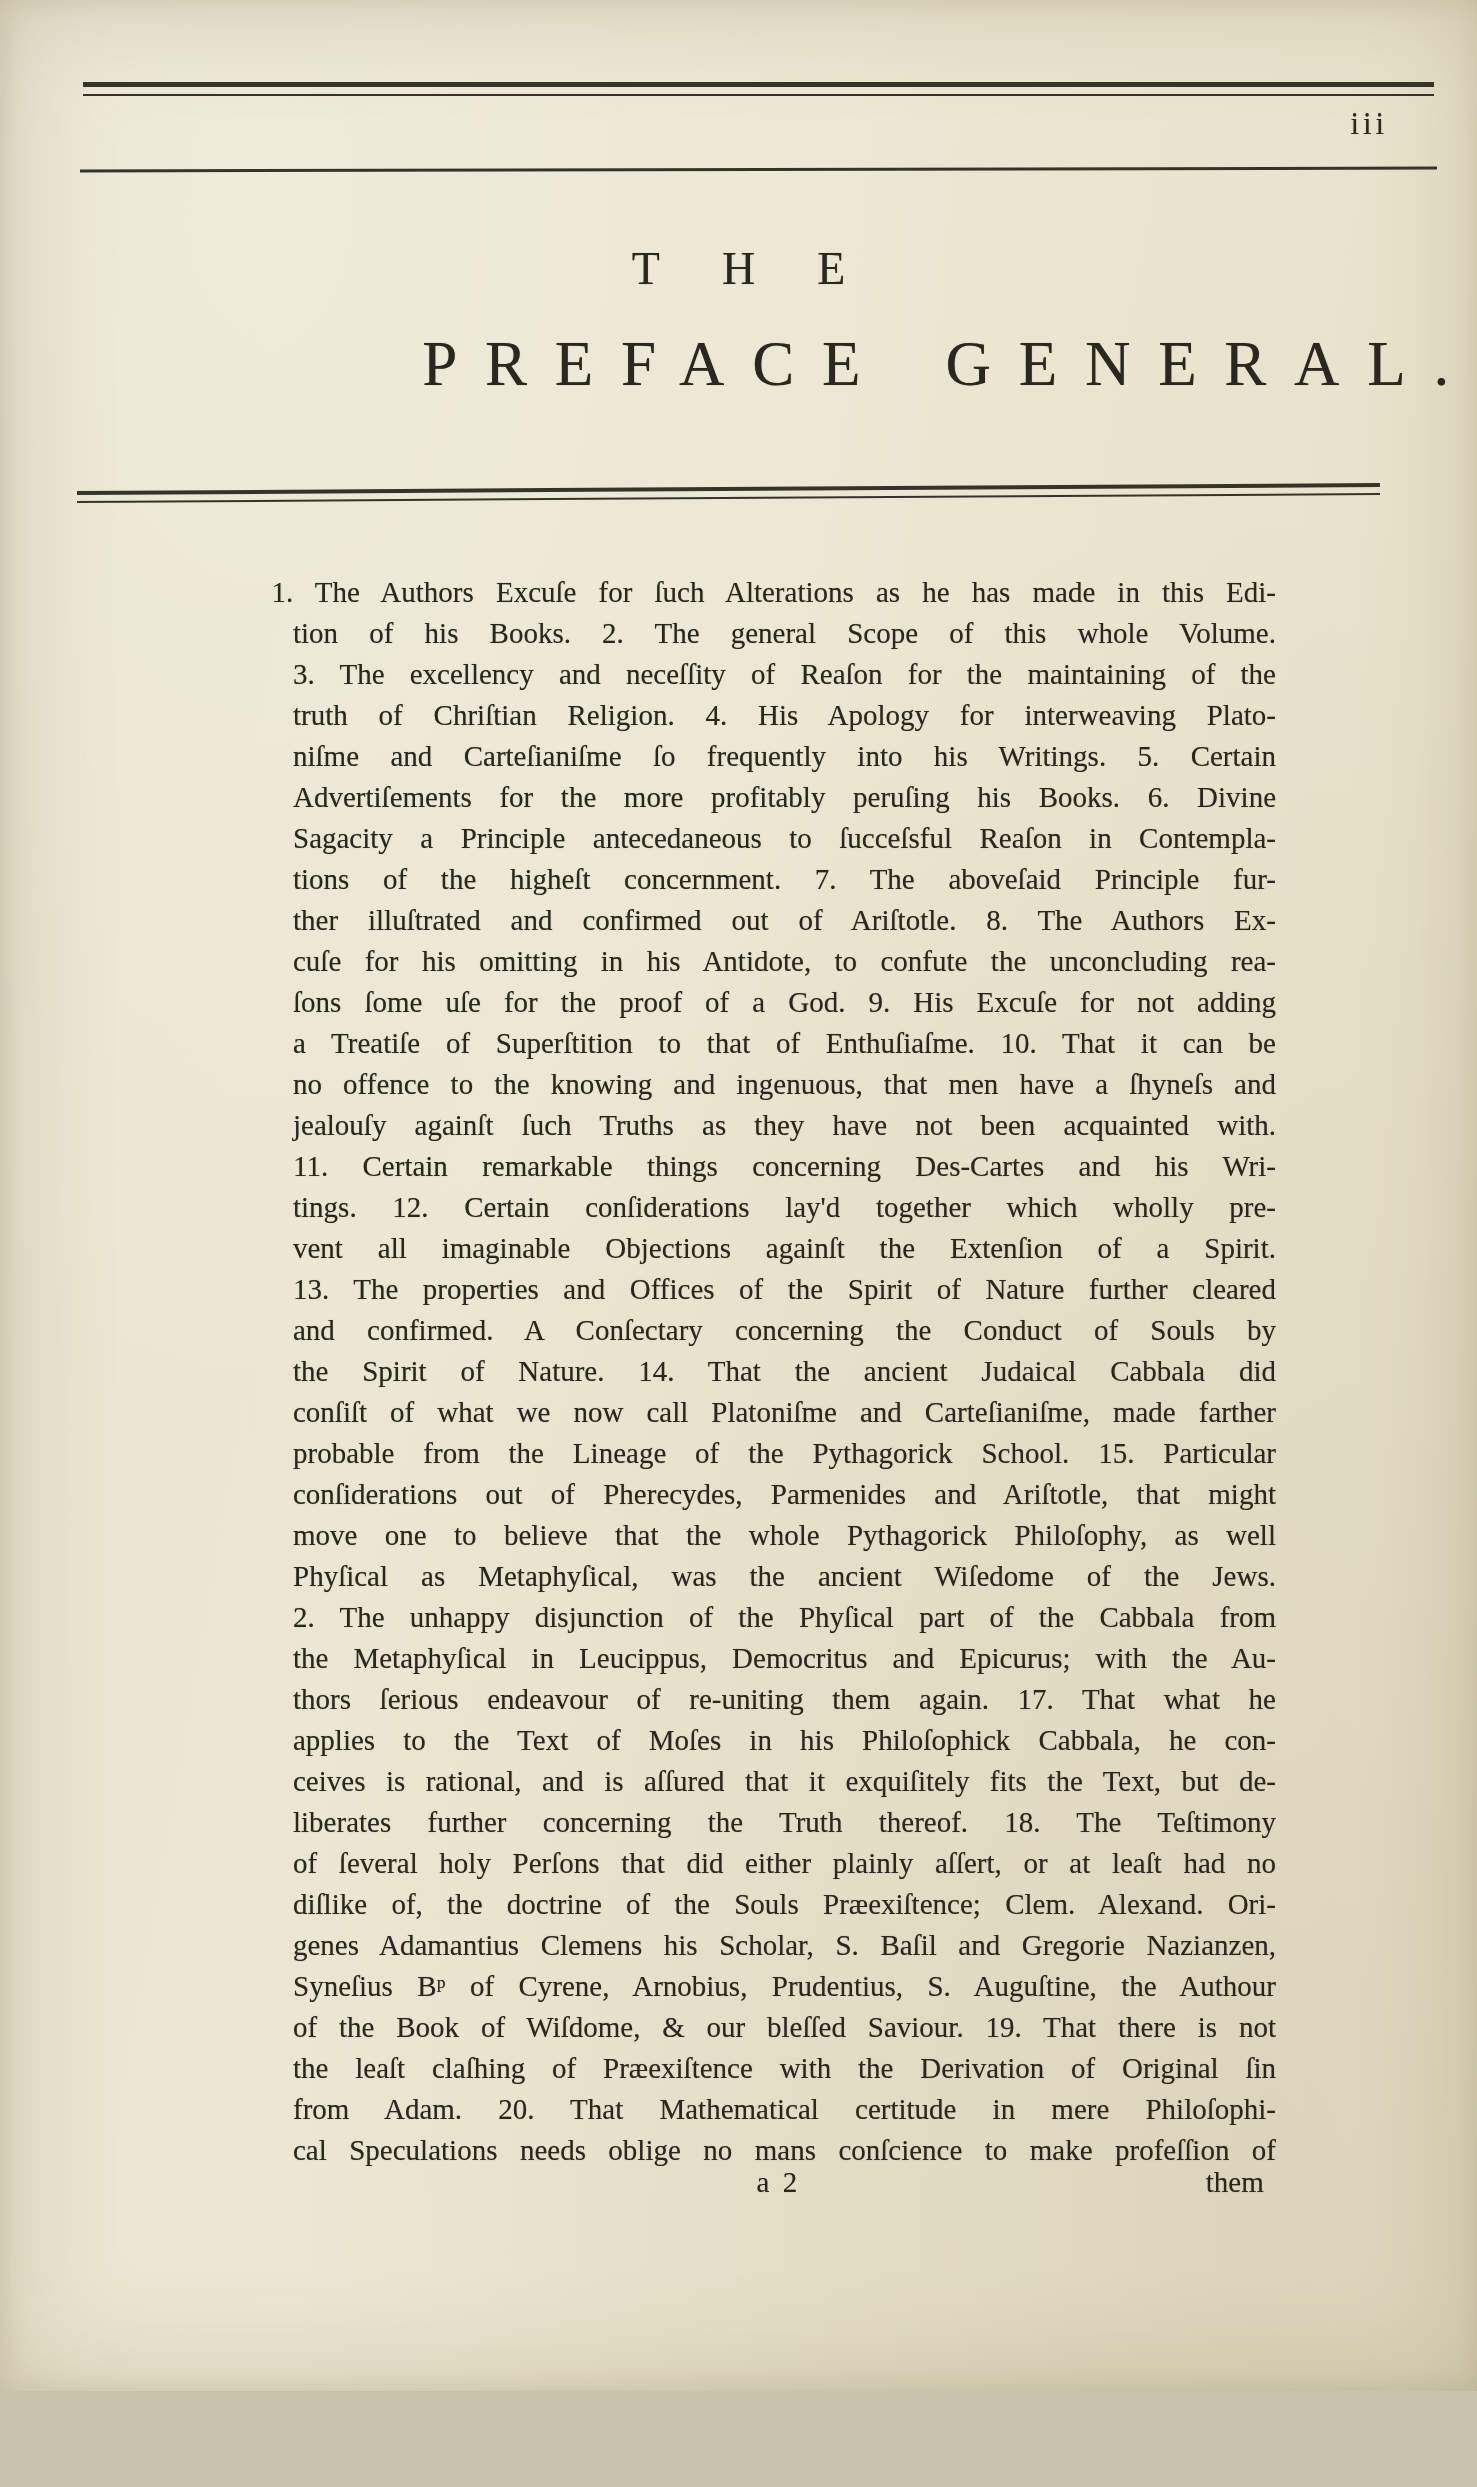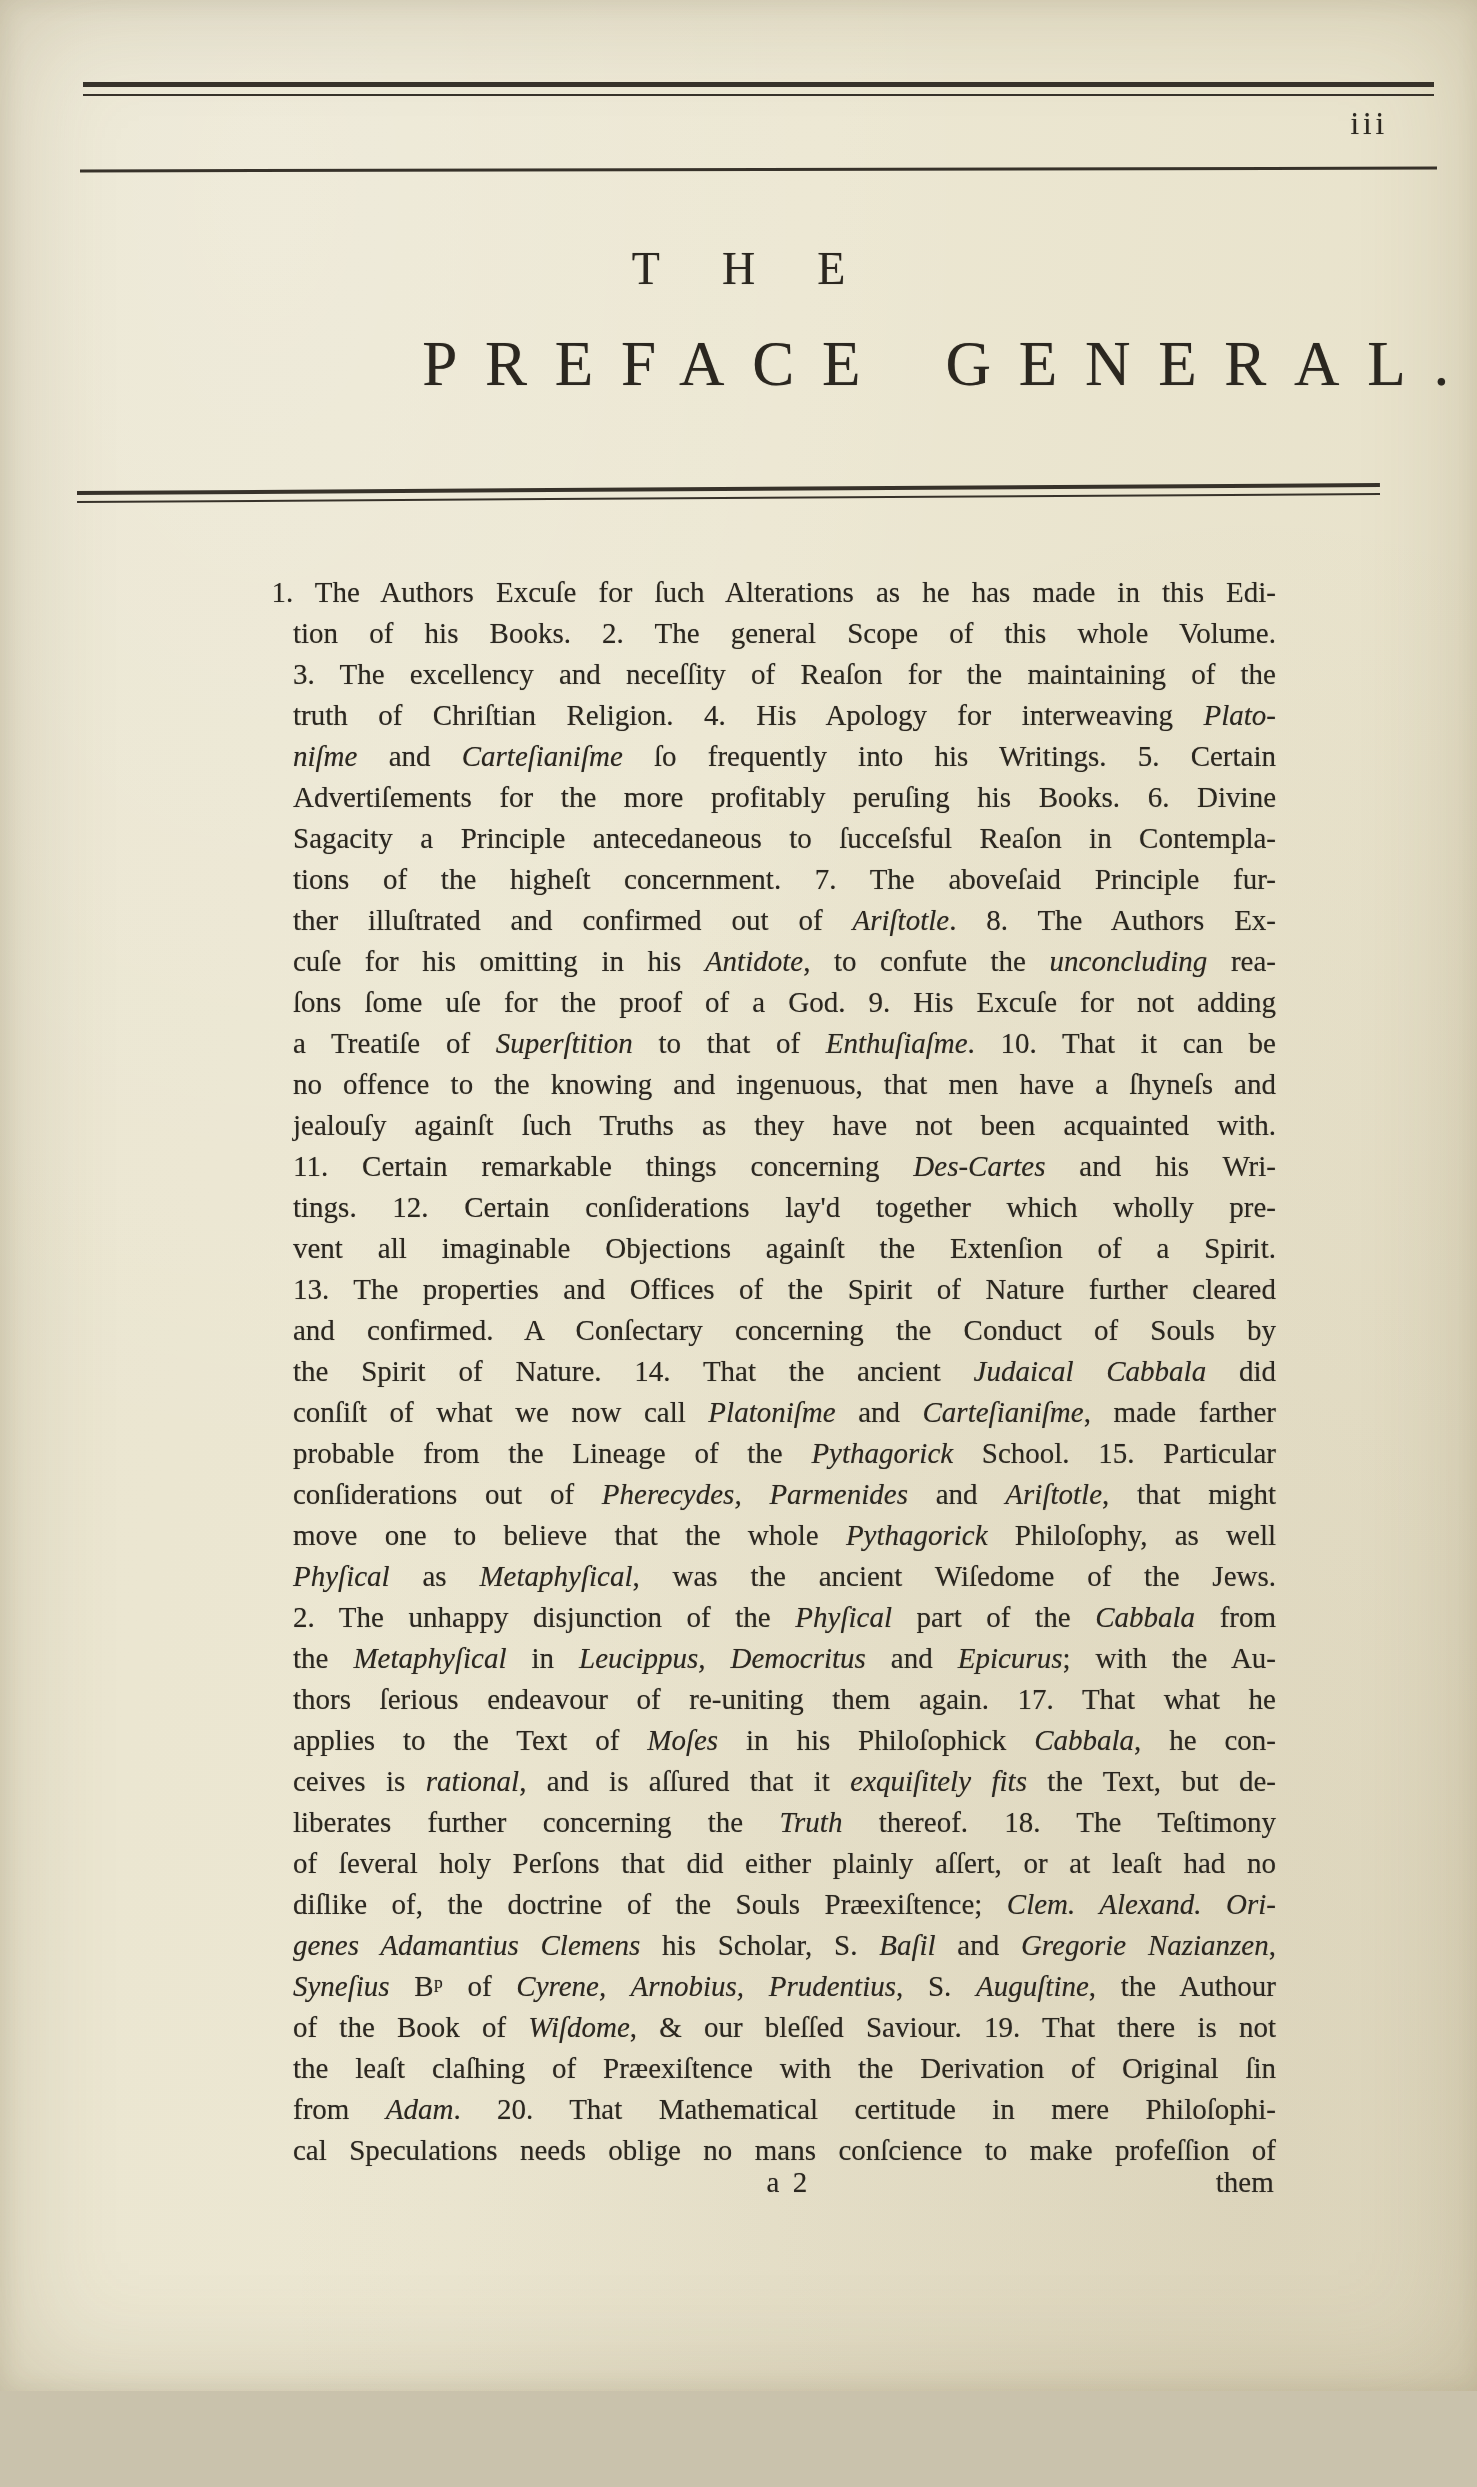--- a/index.html
+++ b/index.html
@@ -59,23 +59,23 @@
   .summary{
     position:absolute;left:293px;top:572px;width:983px;
     font-size:29px;line-height:41px;
   }
   .summary .line{
     text-align:justify;
     text-align-last:justify;
     white-space:nowrap;
   }
   .summary .line.outdent{margin-left:-21.6px;}
-  .it{font-style:italic;}
+  .it{}
   .sig-line{
-    position:absolute;left:297px;width:983px;top:2166px;height:41px;
+    position:absolute;left:287px;width:983px;top:2166px;height:41px;
     font-size:29px;
   }
   .sig{position:absolute;left:50%;transform:translateX(-50%);letter-spacing:3.1px;}
   .catch{position:absolute;right:6.2px;}
 </style>
 </head>
 <body>
 
 <div class="page">
 

